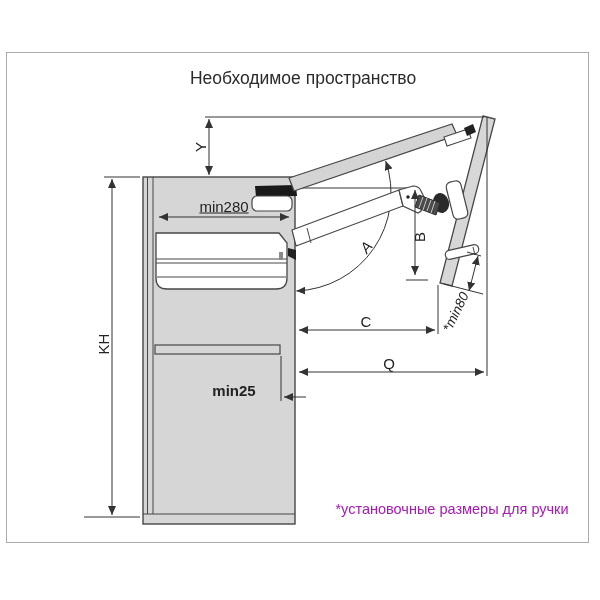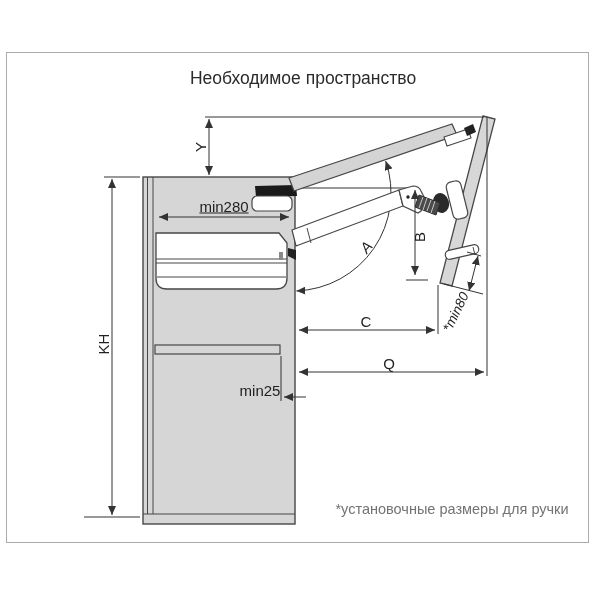--- a/index.html
+++ b/index.html
@@ -7,21 +7,21 @@
          font-family:"Liberation Sans",sans-serif;text-align:right;}
   #frame{position:absolute;left:6px;top:52px;width:583px;height:491px;
          border:1px solid #ababab;box-sizing:border-box;}
   #canvas{position:absolute;left:0;top:0;}
   .lbl{position:absolute;color:#222;font-size:15px;line-height:1;white-space:nowrap;
        transform:translate(-50%,-50%);}
   .rot90{transform:translate(-50%,-50%) rotate(-90deg);}
   #title-label{position:absolute;left:303px;top:78px;transform:translate(-50%,-50%);
        font-size:17.5px;color:#2b2b2b;white-space:nowrap;}
   #footnote-label{position:absolute;left:452px;top:509px;transform:translate(-50%,-50%);
-       font-size:14.5px;color:#737373;white-space:nowrap;}
+       font-size:14.5px;color:#a21caf;white-space:nowrap;}
   #a-label{transform:translate(-50%,-50%) rotate(-50deg);font-style:italic;}
   #min80-label{transform:translate(-50%,-50%) rotate(-64deg);font-size:13.5px;font-style:italic;}
 </style>
 </head>
 <body>
 
 <div id="stage">
 
   <div id="frame"></div>
 
@@ -118,16 +118,16 @@
   <div id="title-label">Необходимое пространство</div>
 
   <div class="lbl rot90" style="left:200px;top:147px;">Y</div>
   <div class="lbl" style="left:224px;top:206px;text-decoration:underline;">min280</div>
   <div class="lbl rot90" style="left:103px;top:344px;">KH</div>
   <div class="lbl" id="a-label" style="left:366px;top:247px;">A</div>
   <div class="lbl rot90" style="left:419px;top:237px;">B</div>
   <div class="lbl" style="left:366px;top:321px;">C</div>
   <div class="lbl" style="left:389px;top:363px;">Q</div>
   <div class="lbl" id="min80-label" style="left:456px;top:312px;">*min80</div>
-  <div class="lbl" style="left:260px;top:390px;">min25</div>
+  <div class="lbl" style="left:234px;top:390px;font-weight:bold;">min25</div>
 
   <div id="footnote-label">*установочные размеры для ручки</div>
 </div>
 
 </body></html>

